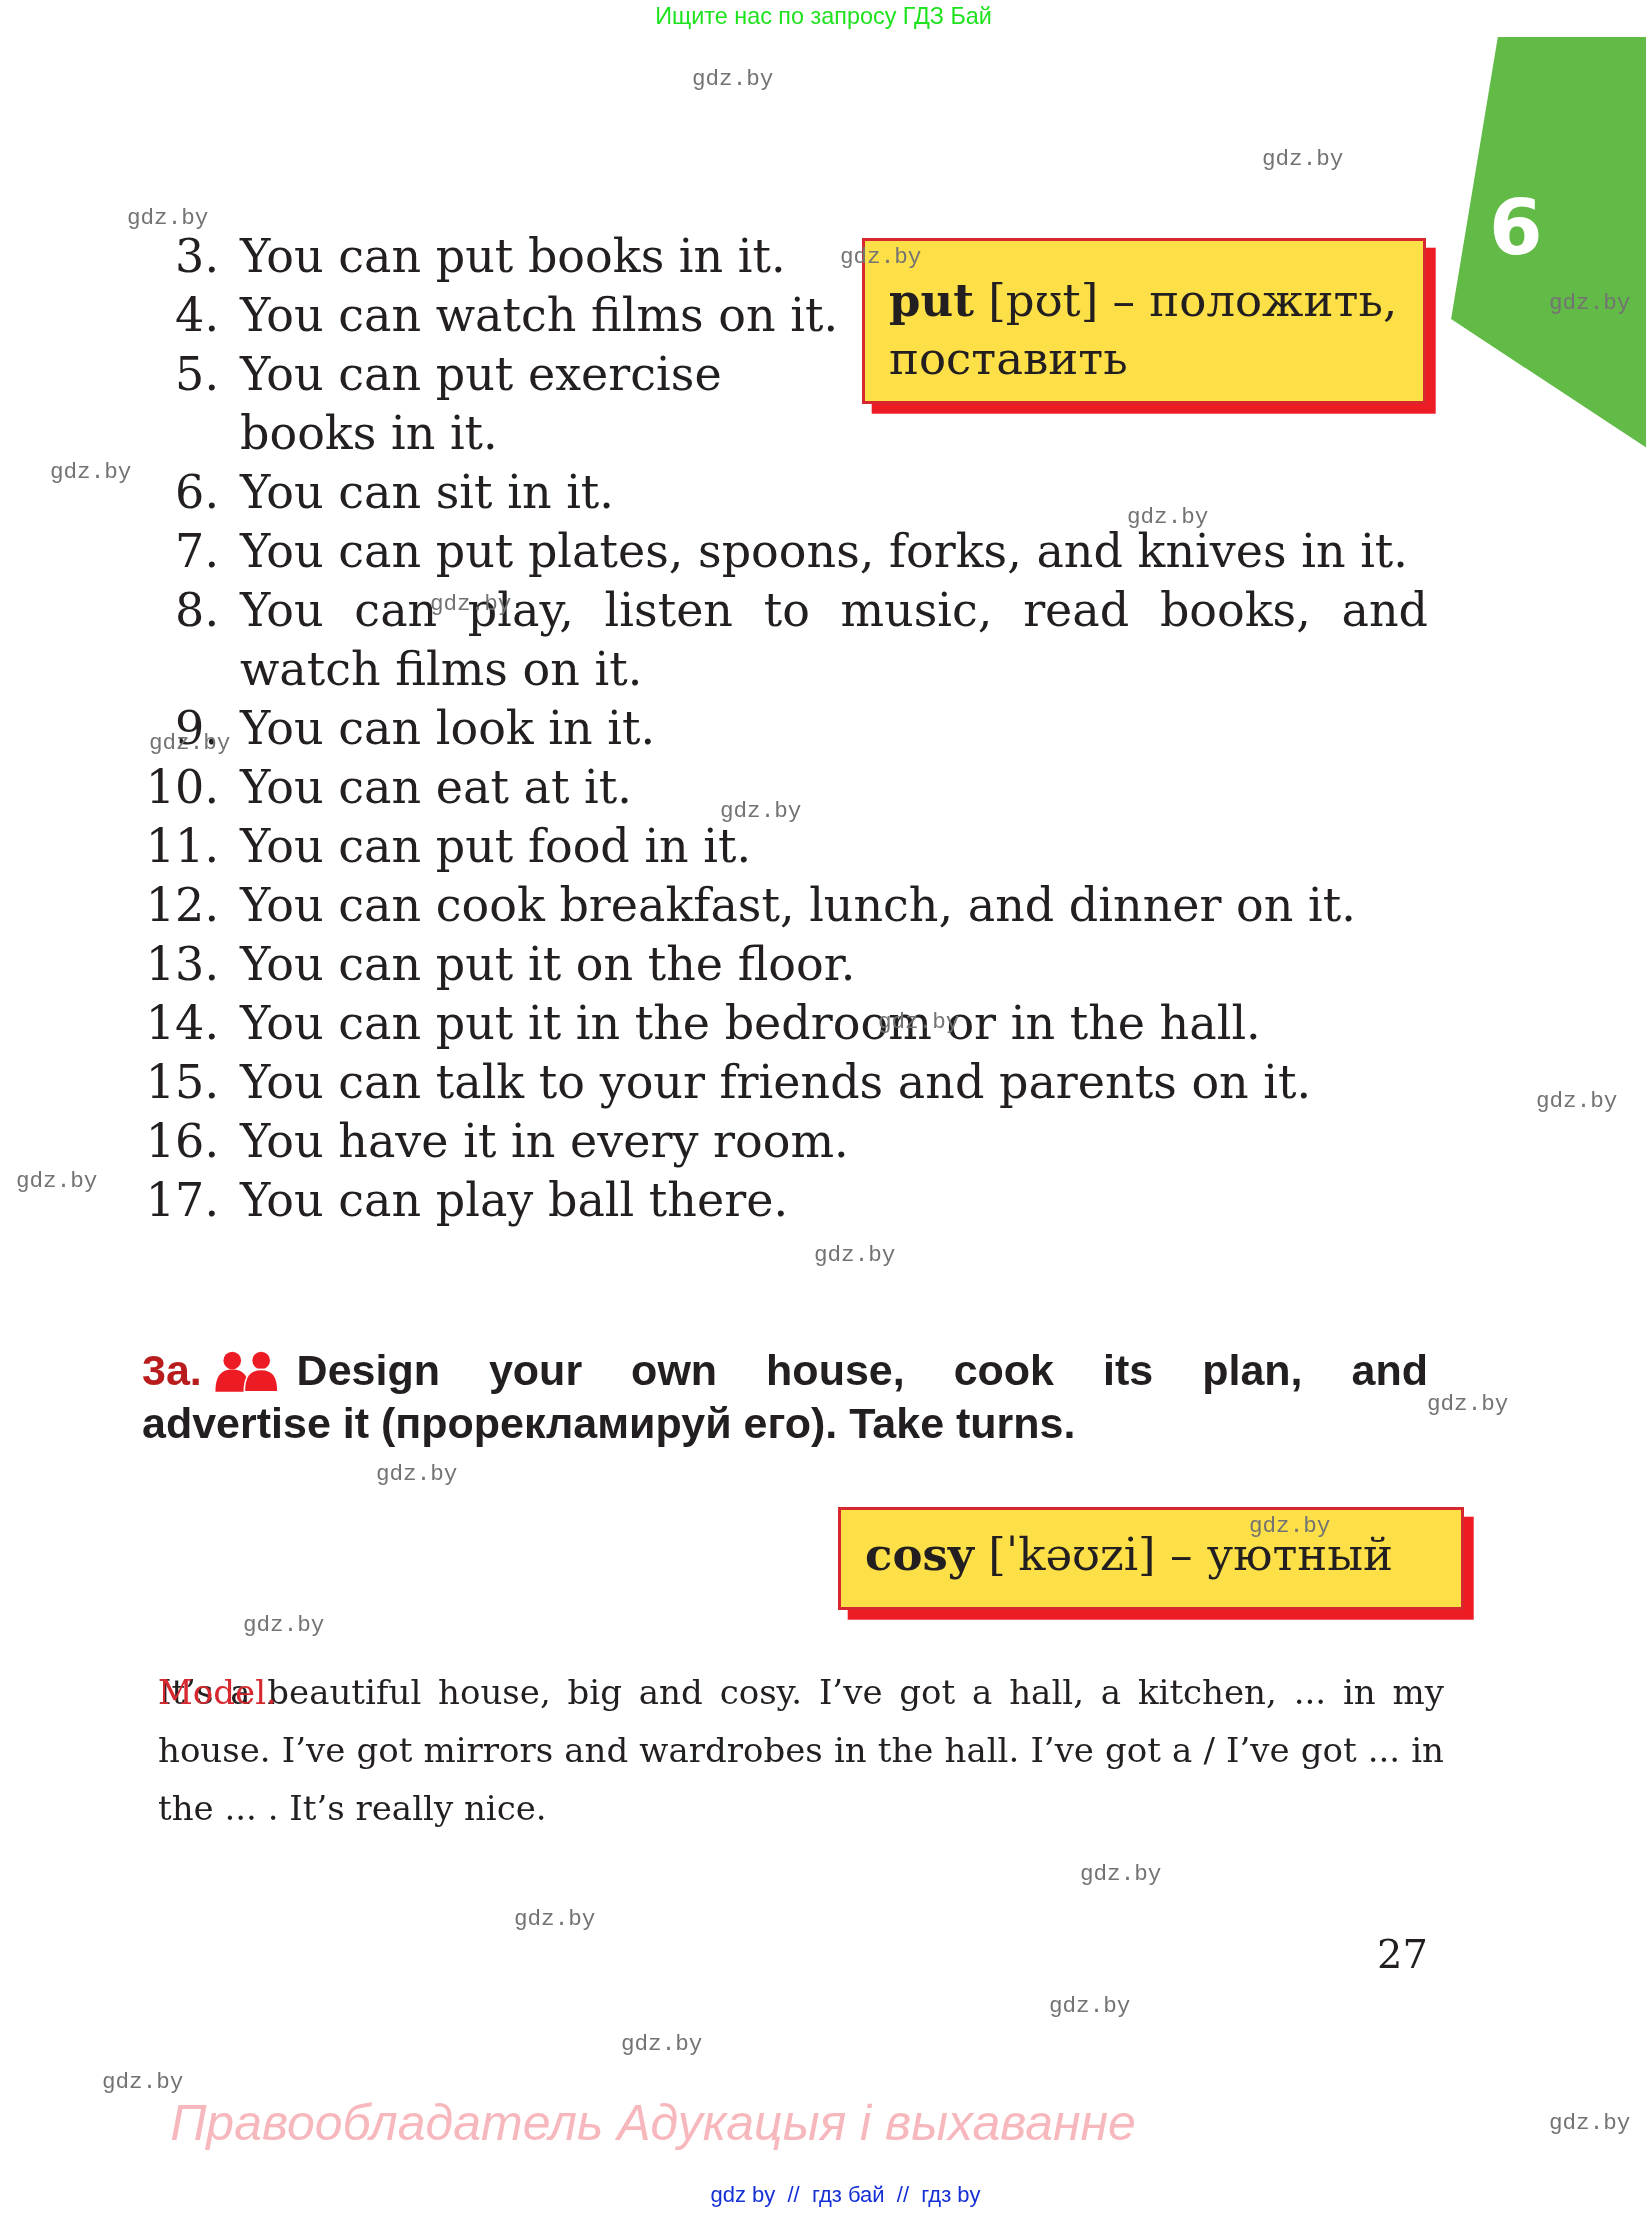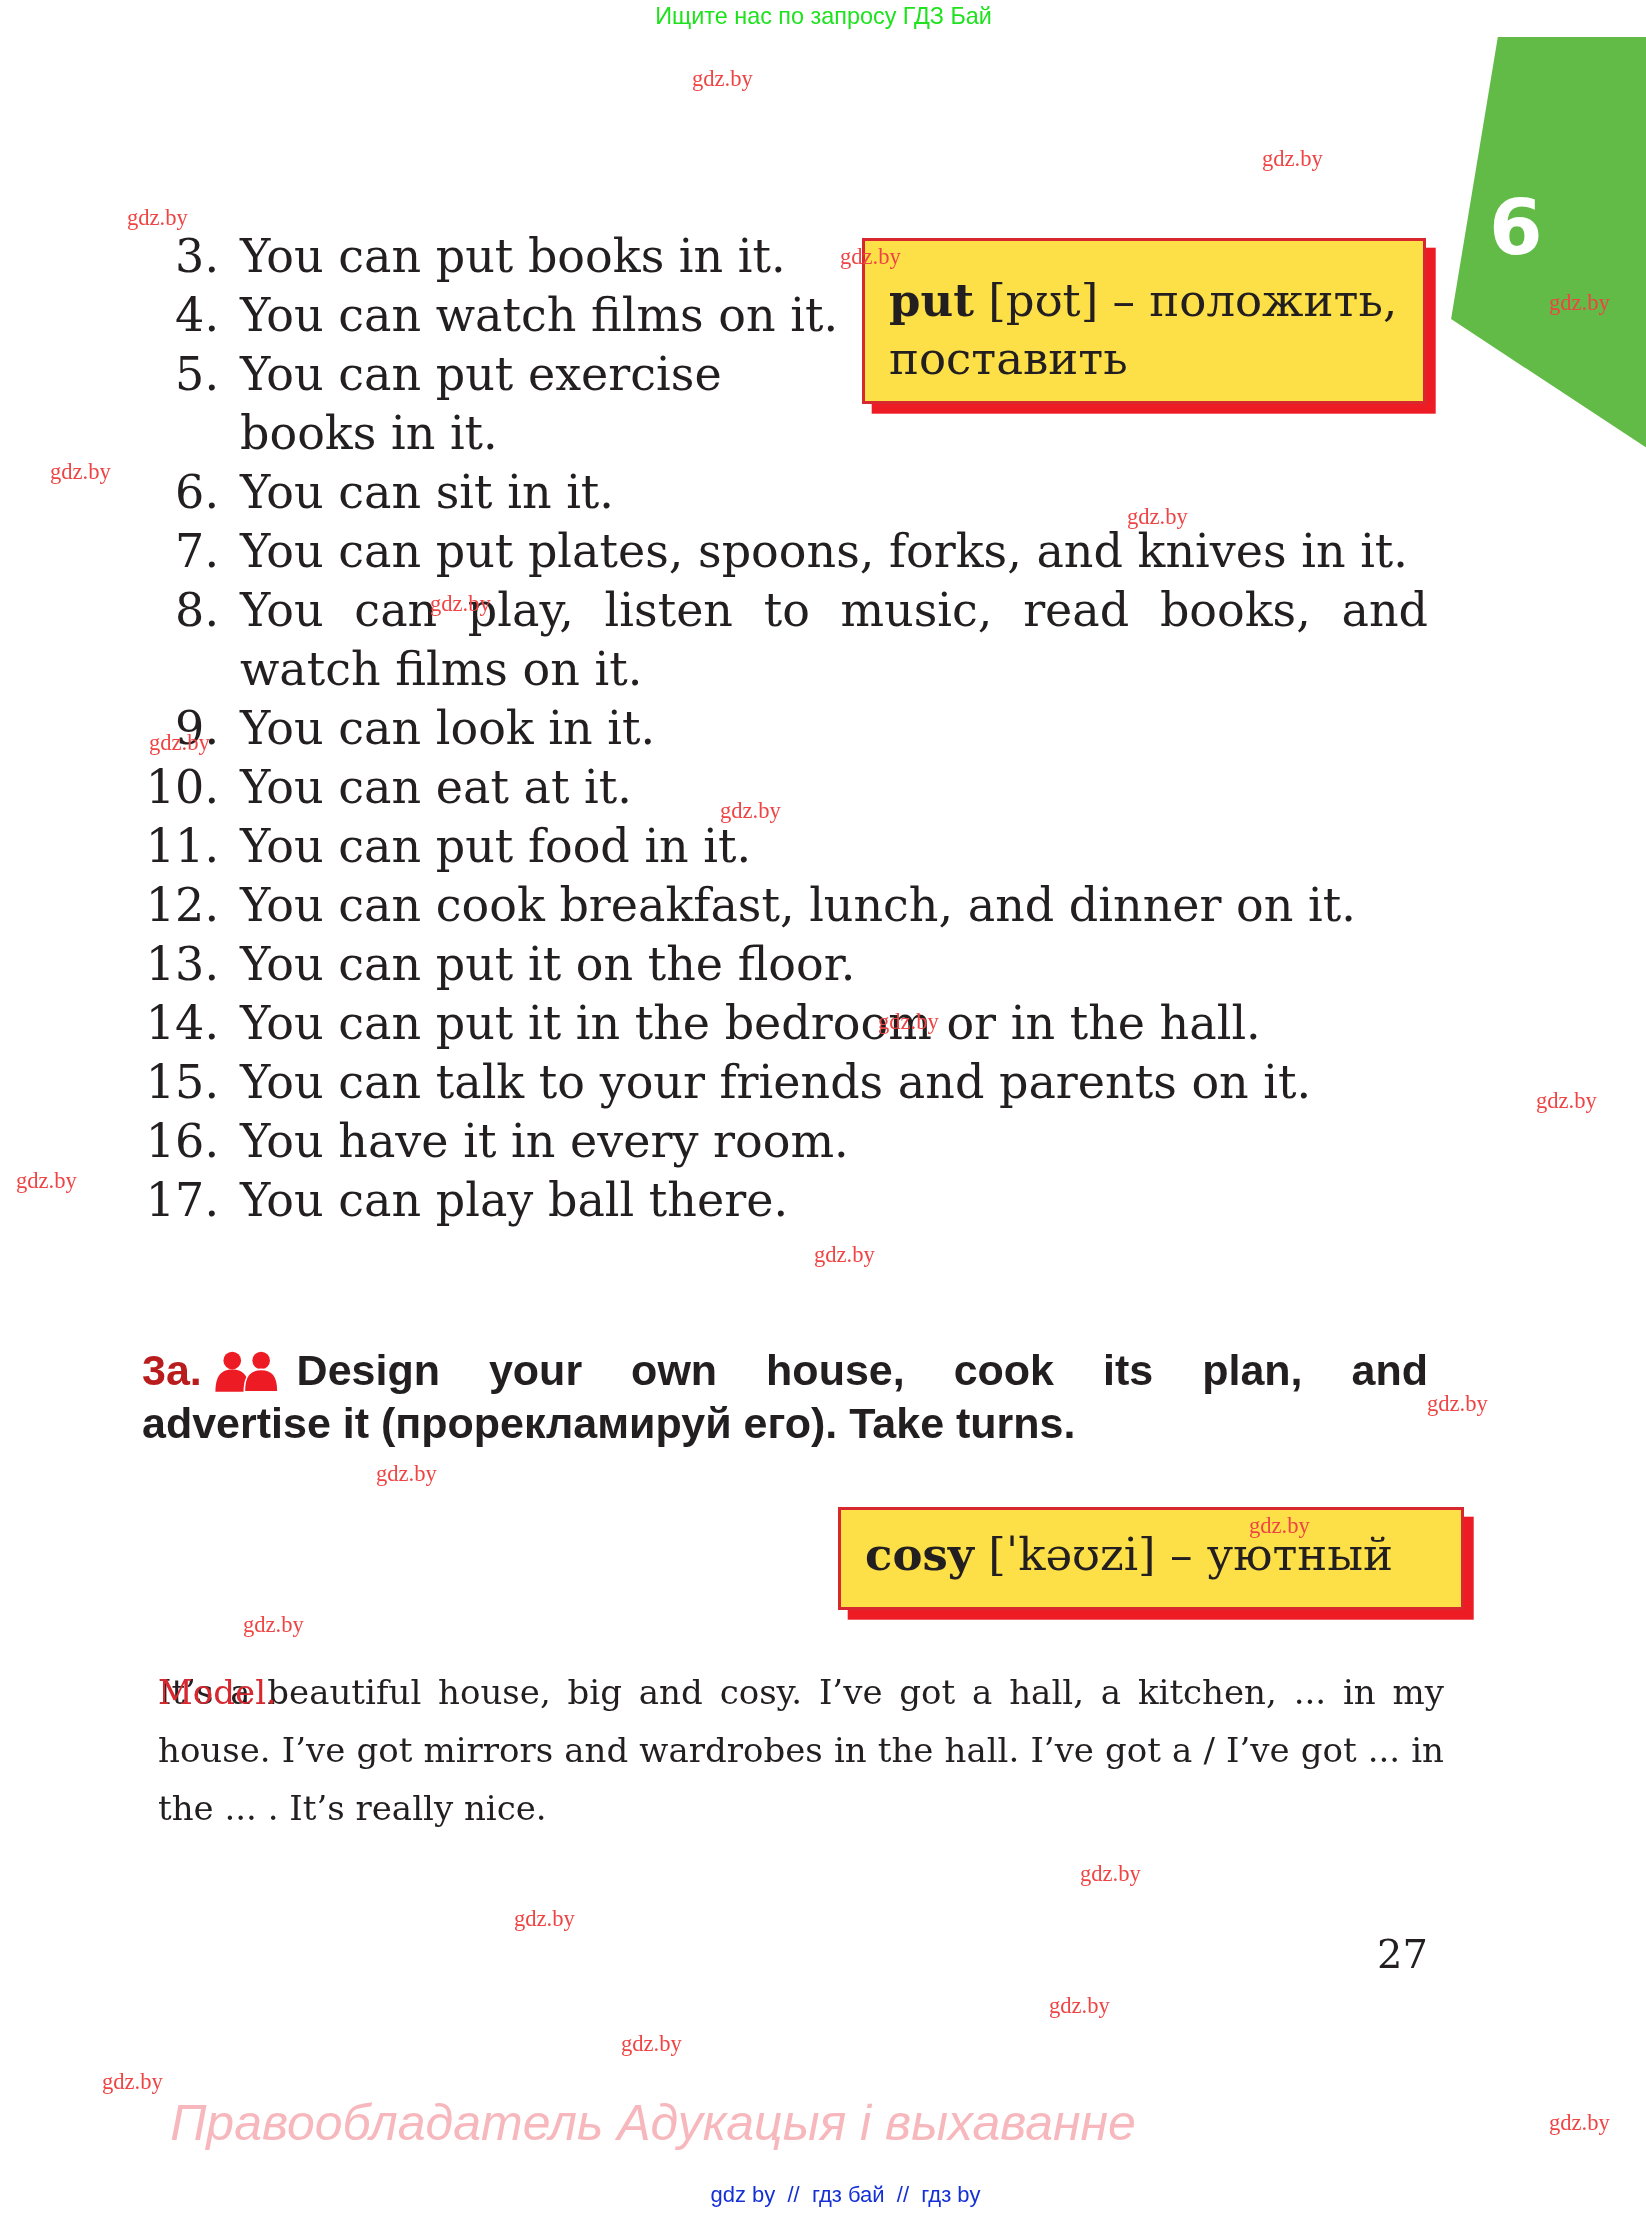--- a/index.html
+++ b/index.html
@@ -11,22 +11,22 @@
   .abs { position: absolute; }
 
   
   .banner {
     left: 0; width: 1647px; top: 3.2px; text-align: center;
     font-family: "Liberation Sans", sans-serif; font-size: 23.4px; color: #1ee21e;
   }
 
   
   .wm {
-    font-family: Liberation Serif, serif;
-    font-size: 22.6px; color: #ef4444; white-space: nowrap; line-height: 1;
+    font-family: Liberation Mono, monospace;
+    font-size: 22.6px; color: #737373; white-space: nowrap; line-height: 1;
   }
 
   
   .chapter-tab { left: 1451px; top: 37px; width: 196px; height: 411px; }
   .chapter-num {
     left: 1489px; top: 189px; font-family: "DejaVu Sans", sans-serif;
     font-weight: bold; font-size: 77px; color: #ffffff; line-height: 1;
   }
 
   

